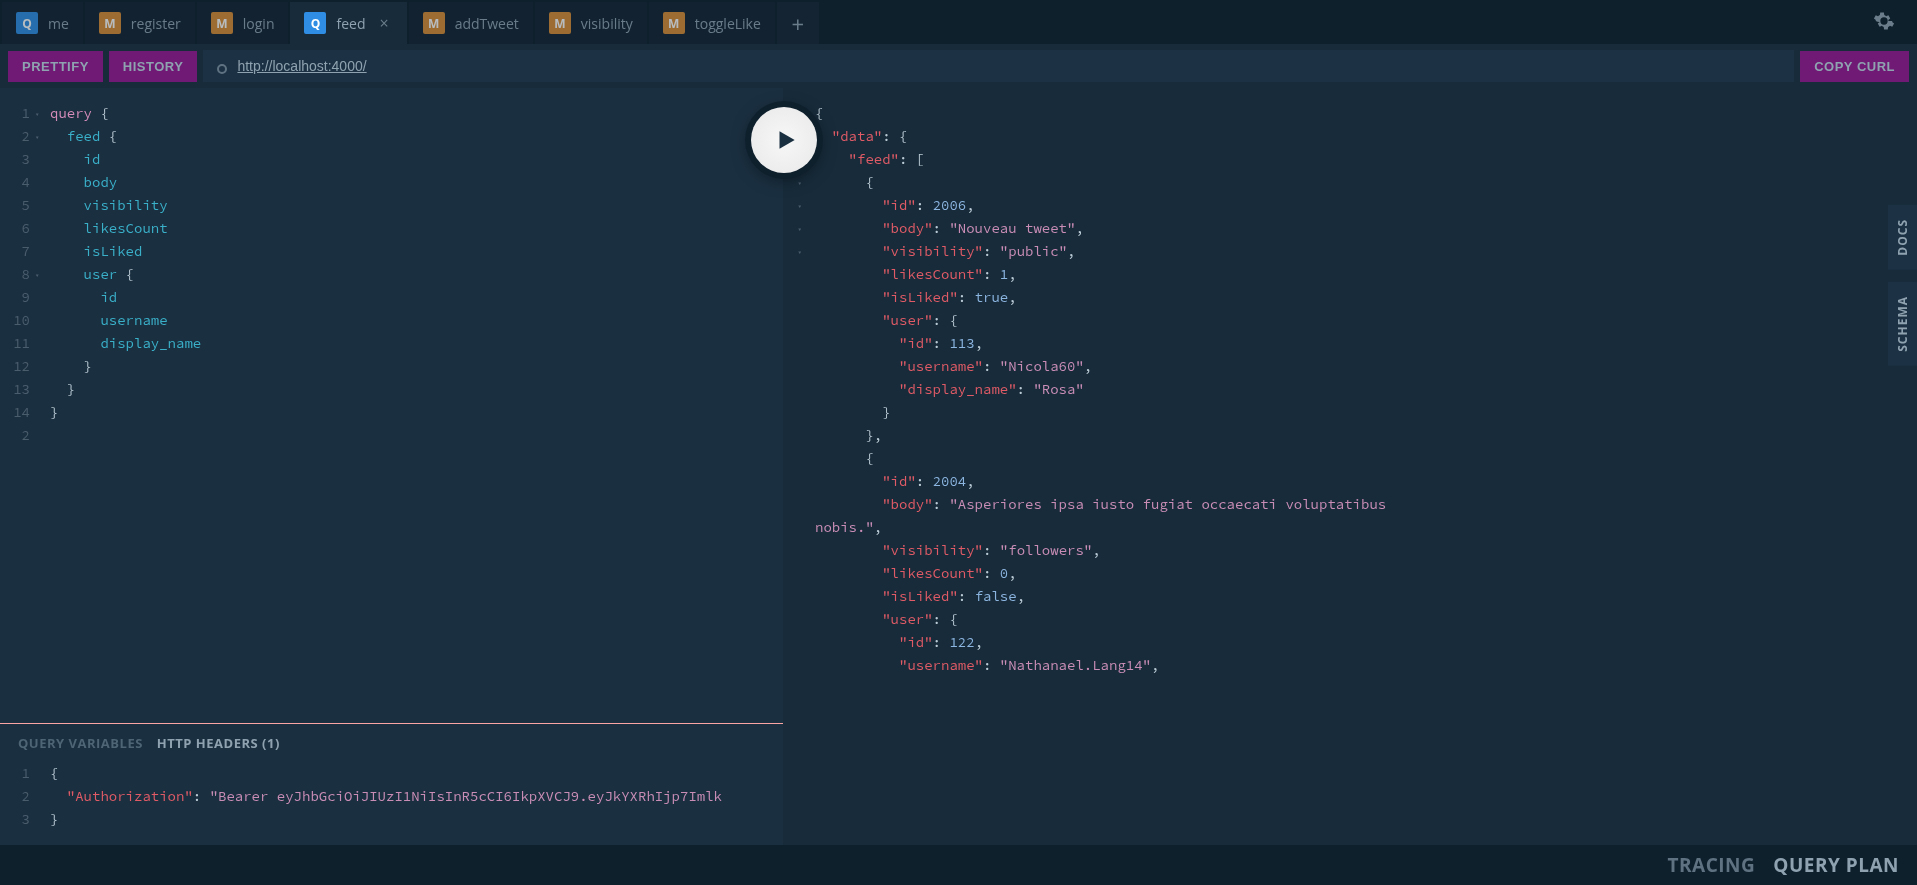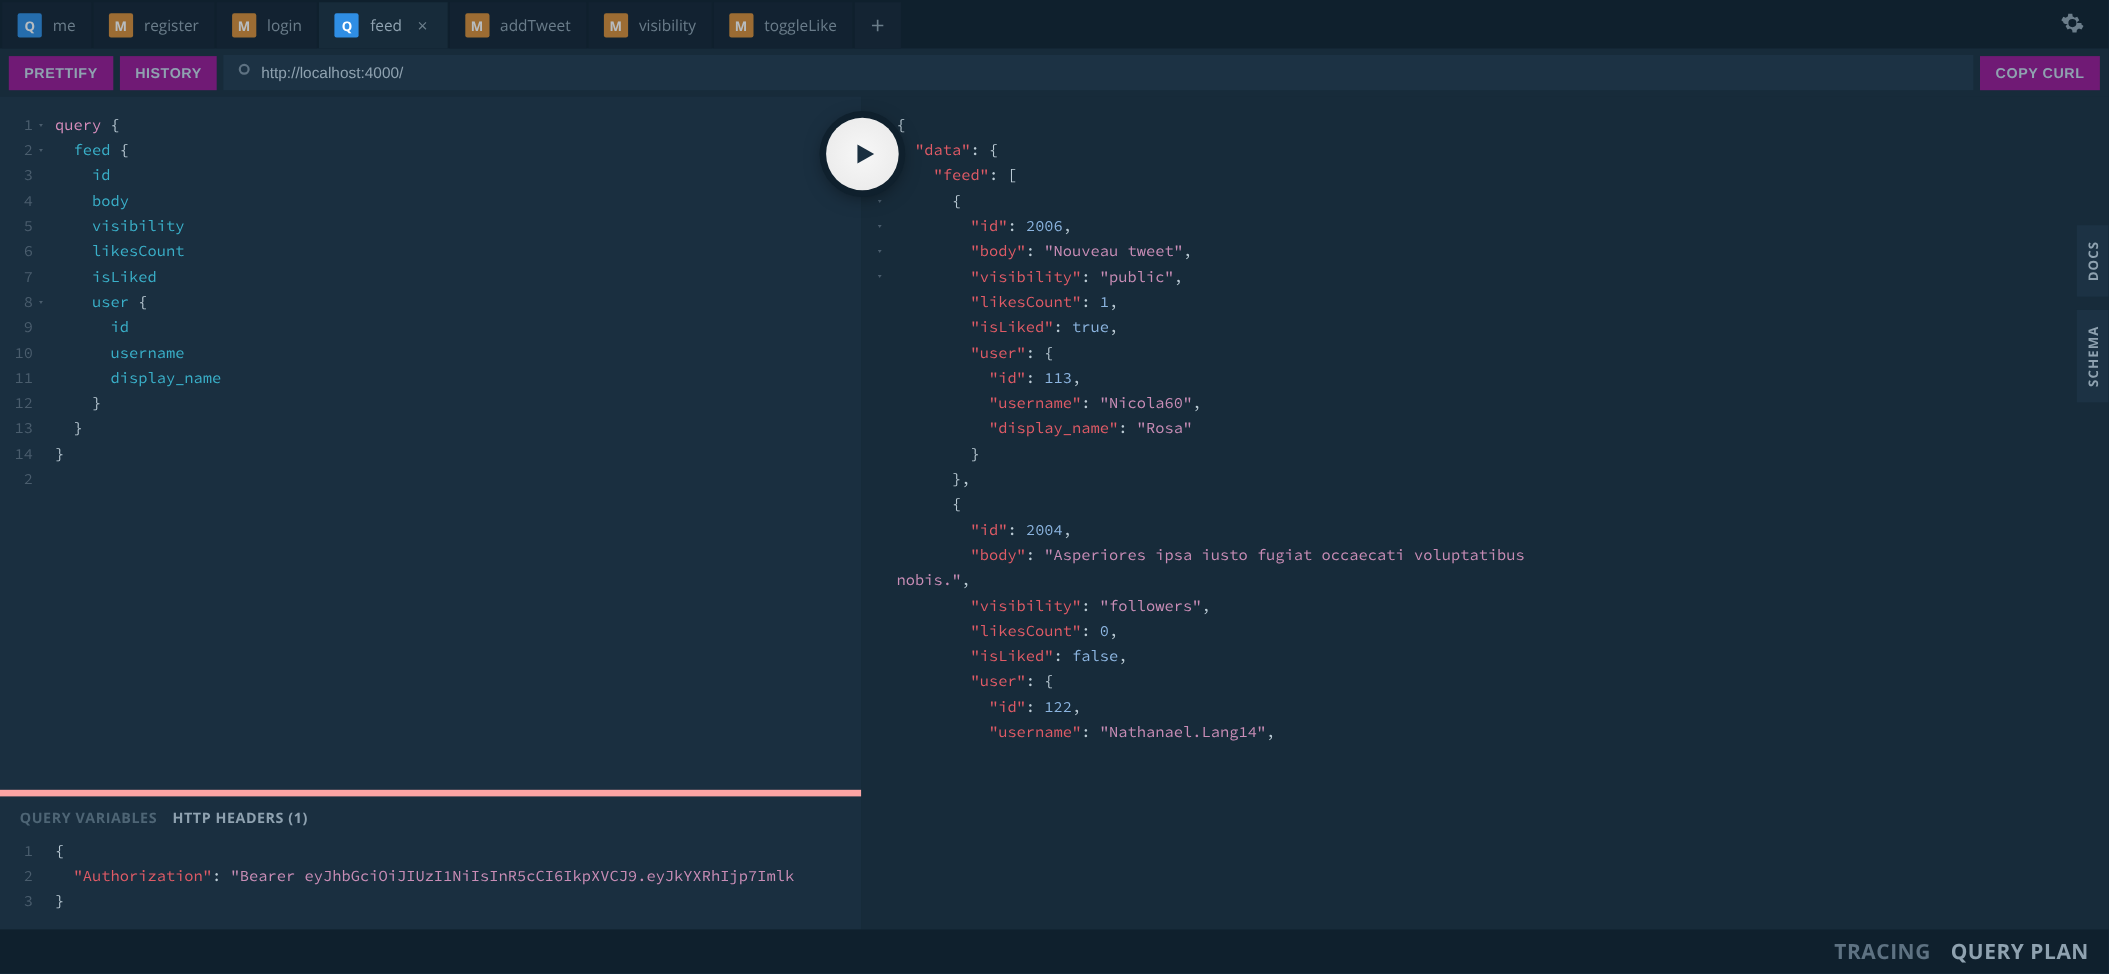--- a/index.html
+++ b/index.html
@@ -84,24 +84,25 @@
   padding: 8px 14px;
   font-size: 13px;
   font-weight: 700;
   letter-spacing: 0.5px;
   cursor: pointer;
   border: none;
 }
 .endpoint-bar {
   flex: 1;
   display: flex;
-  align-items: flex-start;
+  align-items: flex-end;
   background: #1c3244;
   padding: 8px 14px;
   gap: 10px;
+  text-decoration: underline;
 }
 .share-icon-dot {
   width: 10px;
   height: 10px;
   border: 2px solid #5e7282;
   border-radius: 50%;
   display: inline-block;
 }
 .endpoint-input {
   background: transparent;
@@ -145,21 +146,21 @@
   right: -10px;
   font-size: 9px;
   color: #4a5d6d;
 }
 .code-lines { padding-left: 14px; white-space: pre; }
 .tok-keyword { color: #d68dbb; }
 .tok-def { color: #3ab0c9; }
 .tok-attr { color: #3ab0c9; }
 .tok-punc { color: #bcccd6; }
 .vars-panel {
-  border-top: 6px solid #fca5a5;
+  border-top: 1px solid #fca5a5;
 }
 .vars-tabs {
   display: flex;
   gap: 14px;
   padding: 10px 18px;
   font-size: 13px;
   font-weight: 700;
   letter-spacing: 0.5px;
 }
 .vars-tab { color: #4e6575; cursor: pointer; }

